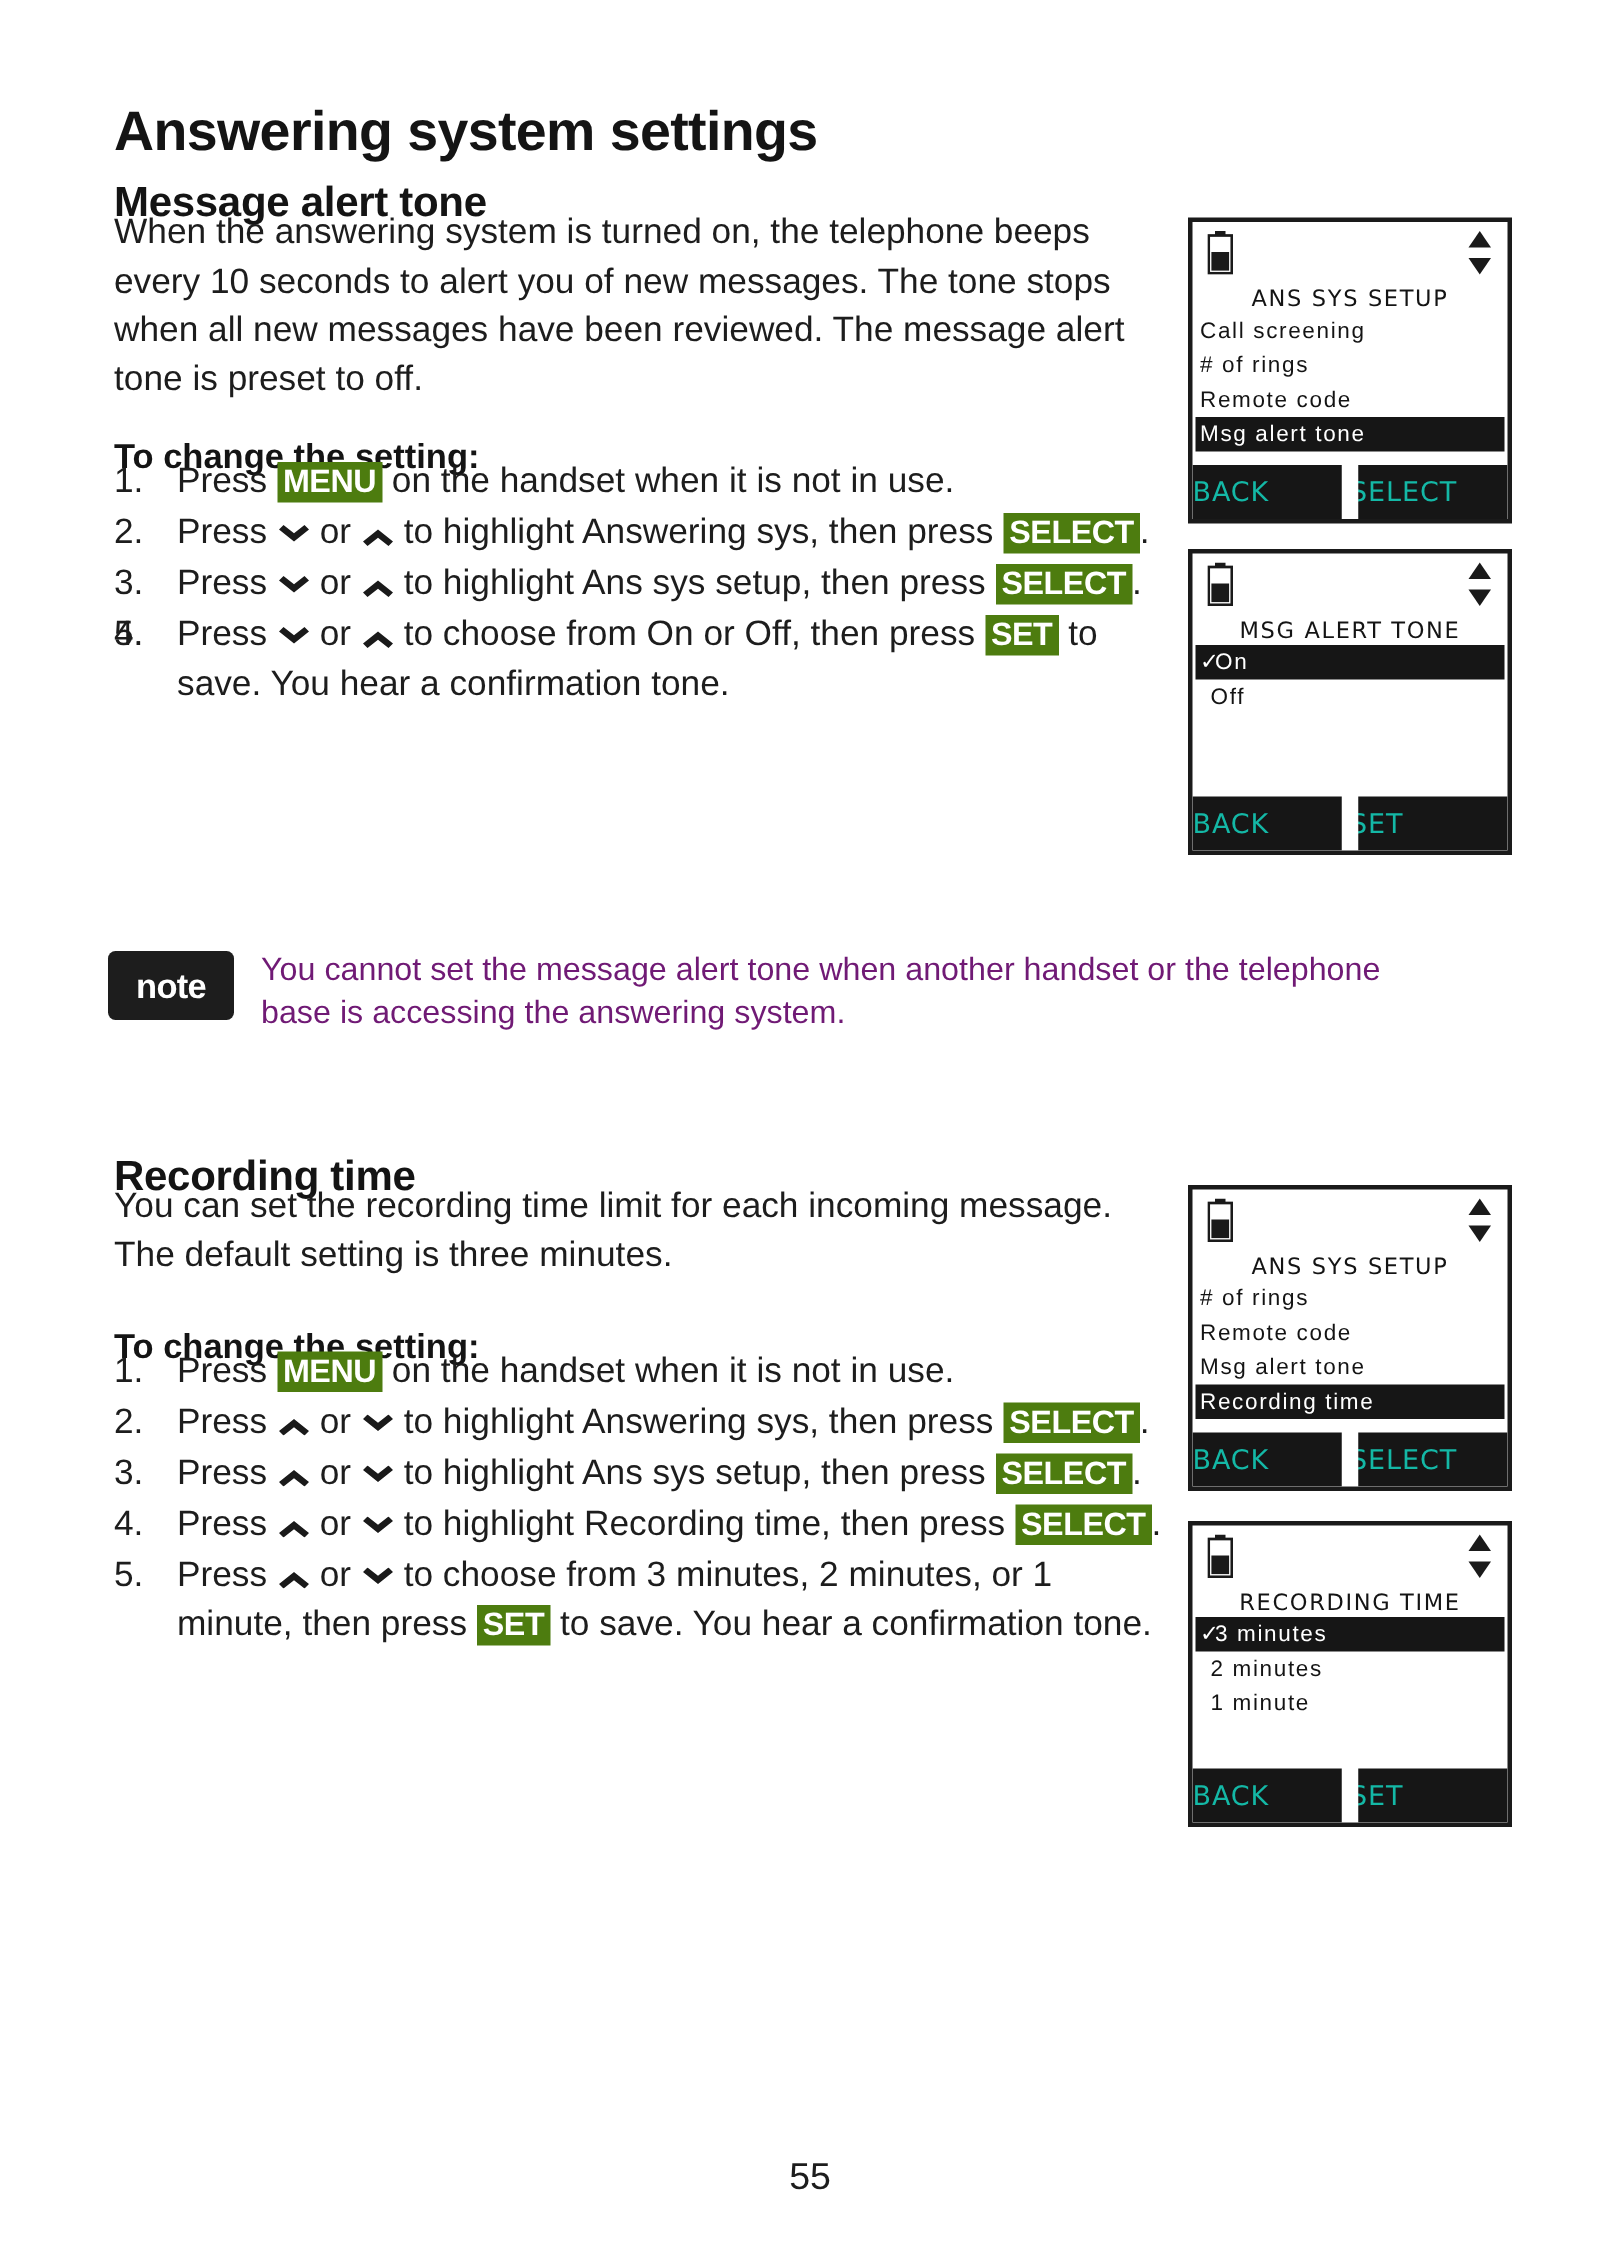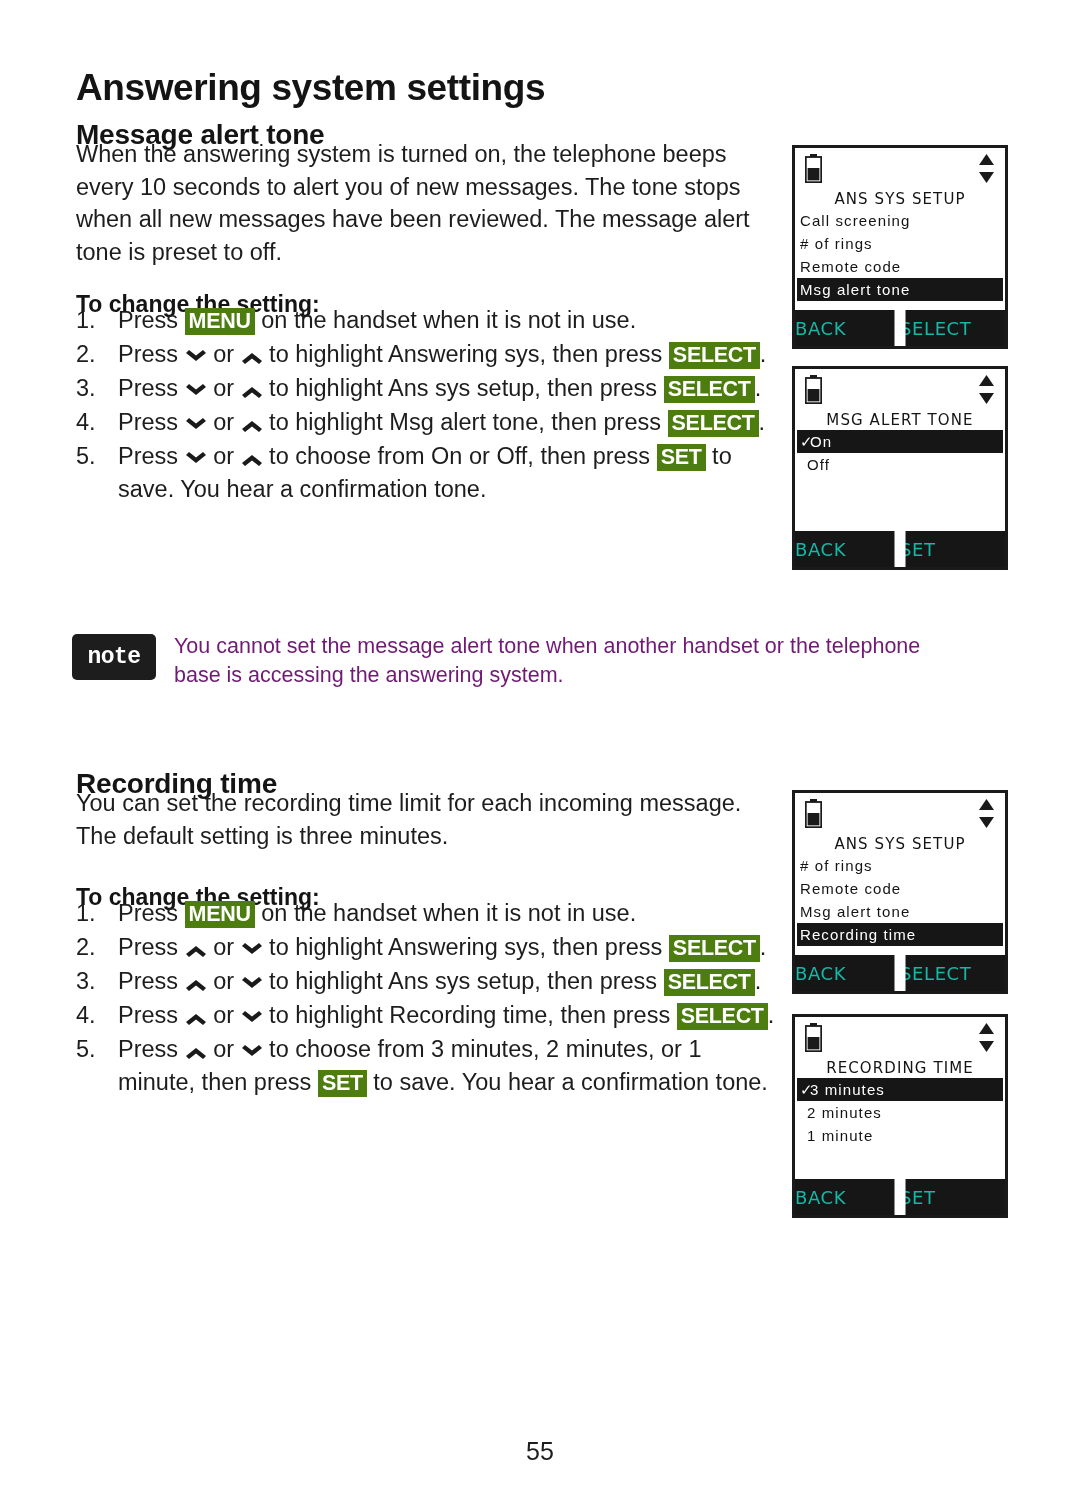--- a/index.html
+++ b/index.html
@@ -119,21 +119,20 @@
     width: 84px;
     height: 46px;
     background: #1d1d1d;
     border-radius: 5px;
     color: #ffffff;
     font-weight: bold;
     font-size: 23px;
     text-align: center;
     line-height: 46px;
     letter-spacing: -0.5px;
-    font-family: Liberation Mono, monospace;
   }
   .note-text {
     position: absolute;
     left: 102px;
     top: -2px;
     width: 760px;
     font-size: 21.5px;
     line-height: 29px;
     color: #701a75;
   }
@@ -265,25 +264,21 @@
       <div class="step"><span class="num">2.</span><span>Press <span class="chev"><svg width="22" height="14" viewBox="0 0 22 14">
               <path d="M1 3 L11 11 L21 3 L18 0 L11 5.5 L4 0 Z" fill="#1a1a1a"></path>
             </svg></span> or <span class="chev"><svg width="22" height="14" viewBox="0 0 22 14">
               <path d="M1 11 L11 3 L21 11 L18 14 L11 8.5 L4 14 Z" fill="#1a1a1a"></path>
             </svg></span> to highlight <b>Answering sys</b>, then press <span class="key">SELECT</span>.</span></div>
       <div class="step"><span class="num">3.</span><span>Press <span class="chev"><svg width="22" height="14" viewBox="0 0 22 14">
               <path d="M1 3 L11 11 L21 3 L18 0 L11 5.5 L4 0 Z" fill="#1a1a1a"></path>
             </svg></span> or <span class="chev"><svg width="22" height="14" viewBox="0 0 22 14">
               <path d="M1 11 L11 3 L21 11 L18 14 L11 8.5 L4 14 Z" fill="#1a1a1a"></path>
             </svg></span> to highlight <b>Ans sys setup</b>, then press <span class="key">SELECT</span><b>.</b></span></div>
-      <div class="step"><span class="num">4.</span><span>Press <span class="chev"><svg width="22" height="14" viewBox="0 0 22 14">
-              <path d="M1 3 L11 11 L21 3 L18 0 L11 5.5 L4 0 Z" fill="#1a1a1a"></path>
-            </svg></span> or <span class="chev"><svg width="22" height="14" viewBox="0 0 22 14">
-              <path d="M1 11 L11 3 L21 11 L18 14 L11 8.5 L4 14 Z" fill="#1a1a1a"></path>
-            </svg></span> to highlight <b>Msg alert tone</b>, then press <span class="key">SELECT</span>.</span></div>
+      <div class="step"><span class="num">4.</span></div>
       <div class="step"><span class="num">5.</span><span>Press <span class="chev"><svg width="22" height="14" viewBox="0 0 22 14">
               <path d="M1 3 L11 11 L21 3 L18 0 L11 5.5 L4 0 Z" fill="#1a1a1a"></path>
             </svg></span> or <span class="chev"><svg width="22" height="14" viewBox="0 0 22 14">
               <path d="M1 11 L11 3 L21 11 L18 14 L11 8.5 L4 14 Z" fill="#1a1a1a"></path>
             </svg></span> to choose from <b>On</b> or <b>Off</b>, then press <span class="key">SET</span> to save. You hear a confirmation tone.</span></div>
     </div>
 
   <div class="lcd" style="left:792px; top:145px">
       <div class="lcd-inner">
         <div class="lcd-status">

